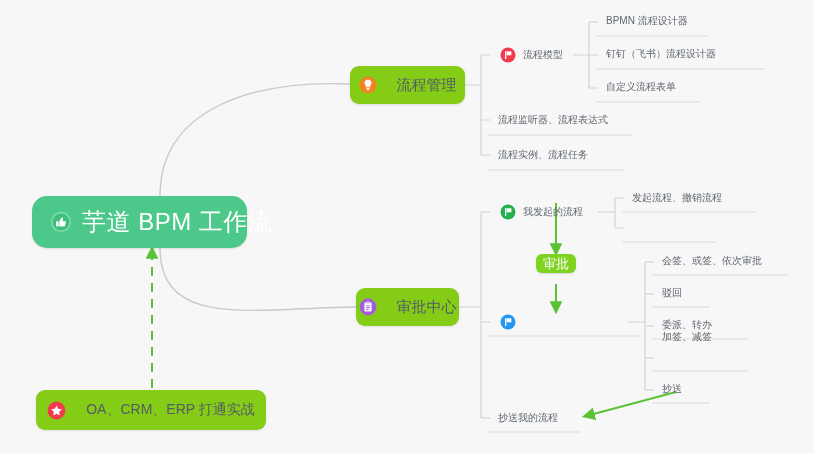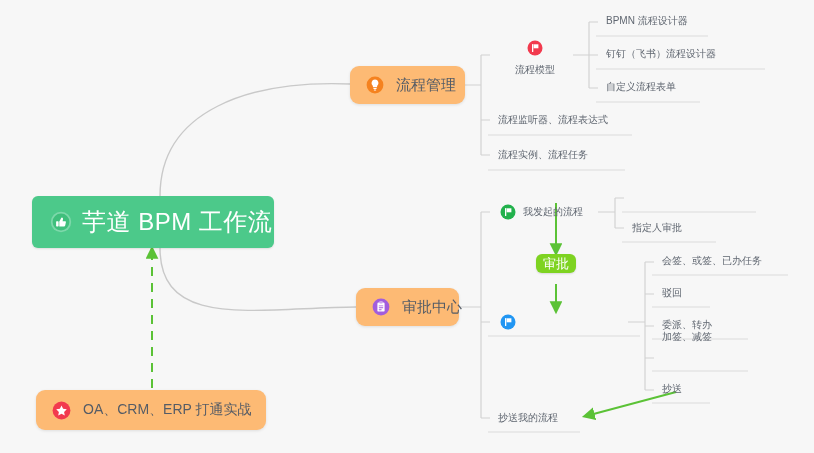--- a/index.html
+++ b/index.html
@@ -10,32 +10,32 @@
     overflow:hidden;
     position:relative;
   }
   #canvas{position:absolute;inset:0;width:814px;height:453px;}
   #edges{position:absolute;left:0;top:0;width:814px;height:453px;pointer-events:none;}
 
   .node{position:absolute;display:flex;align-items:center;box-sizing:border-box;white-space:nowrap;}
 
   
   .root{
-    left:32px;top:196px;width:242px;height:52px;
-    background:#4cc98a;border-radius:6px;
+    left:32px;top:196px;width:215px;height:52px;
+    background:#4cc98a;border-radius:15px;
     padding:0 18px;gap:10px;
     box-shadow:0 1px 2px rgba(0,0,0,.10);
   }
   .root .label{color:#ffffff;font-size:24px;letter-spacing:.5px;}
 
   
   .card{
-    background:#fdba74;border-radius:9px;
+    background:#84cc16;border-radius:9px;
     box-shadow:0 1px 3px rgba(0,0,0,.10);
-    padding:0 16px;gap:12px;
+    padding:0 16px;gap:20px;justify-content:center;
   }
   .card .label{color:#555c66;font-size:15px;}
 
   .n-process-mgmt{left:350px;top:66px;width:115px;height:38px;}
   .n-approval-center{left:356px;top:288px;width:103px;height:38px;}
   .n-oa{left:36px;top:390px;width:230px;height:40px;}
   .n-oa .label{color:#555c66;font-size:14px;}
 
   
   .leaf{
@@ -140,21 +140,21 @@
         <rect x="7.3" y="3.2" width="3.4" height="2.3" rx="0.8" fill="#ffffff"></rect>
         <rect x="7.3" y="3.2" width="3.4" height="2.3" rx="0.8" fill="#a25ddc" opacity=".55"></rect>
         <rect x="6.7" y="7.4" width="4.6" height="0.95" rx="0.45" fill="#a25ddc"></rect>
         <rect x="6.7" y="9.3" width="4.6" height="0.95" rx="0.45" fill="#a25ddc"></rect>
         <rect x="6.7" y="11.2" width="3" height="0.95" rx="0.45" fill="#a25ddc"></rect>
       </svg>
     </span>
     <span class="label">审批中心</span>
   </div>
 
-  <div class="node leaf" style="left:505px;top:40px;flex-direction:column;">
+  <div class="node leaf" style="left:490px;top:40px;">
     <span class="ico">
       <svg width="16" height="16" viewBox="0 0 16 16">
         <circle cx="8" cy="8" r="7.5" fill="#f23a4e"></circle>
         <rect x="5" y="4" width="1.3" height="8" rx="0.5" fill="#ffffff"></rect>
         <path d="M6.6 4.3 L11.4 4.3 L11.4 8.3 L6.6 8.3 Z" fill="#ffffff"></path>
       </svg>
     </span>
     <span class="label">流程模型</span>
   </div>
 
@@ -194,26 +194,26 @@
         <rect x="5" y="4" width="1.3" height="8" rx="0.5" fill="#ffffff"></rect>
         <path d="M6.6 4.3 L11.4 4.3 L11.4 8.3 L6.6 8.3 Z" fill="#ffffff"></path>
       </svg>
     </span>
   </div>
 
   <div class="node leaf" style="left:488px;top:403px;">
     <span class="label">抄送我的流程</span>
   </div>
 
-  <div class="node leaf" style="left:622px;top:213px;">
-    <span class="label">指定人审批</span>
+  <div class="node leaf" style="left:622px;top:183px;">
+    <span class="label">发起流程、撤销流程</span>
   </div>
 
   <div class="node leaf" style="left:652px;top:246px;">
-    <span class="label">会签、或签、已办任务</span>
+    <span class="label">会签、或签、依次审批</span>
   </div>
   <div class="node leaf" style="left:652px;top:278px;">
     <span class="label">驳回</span>
   </div>
   <div class="node leaf" style="left:652px;top:310px;">
     <span class="label">委派、转办</span>
   </div>
   <div class="node leaf" style="left:652px;top:322px;">
     <span class="label">加签、减签</span>
   </div>

